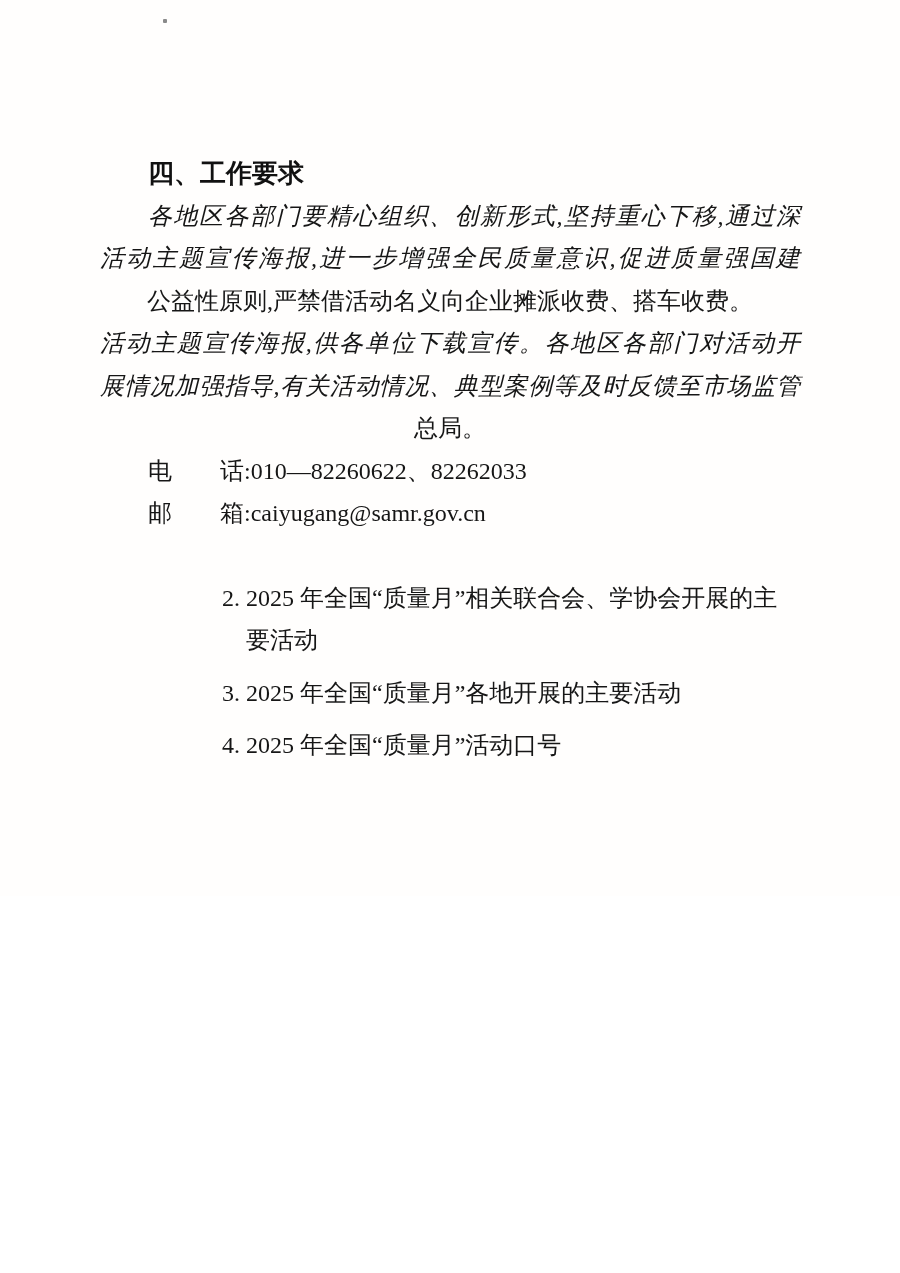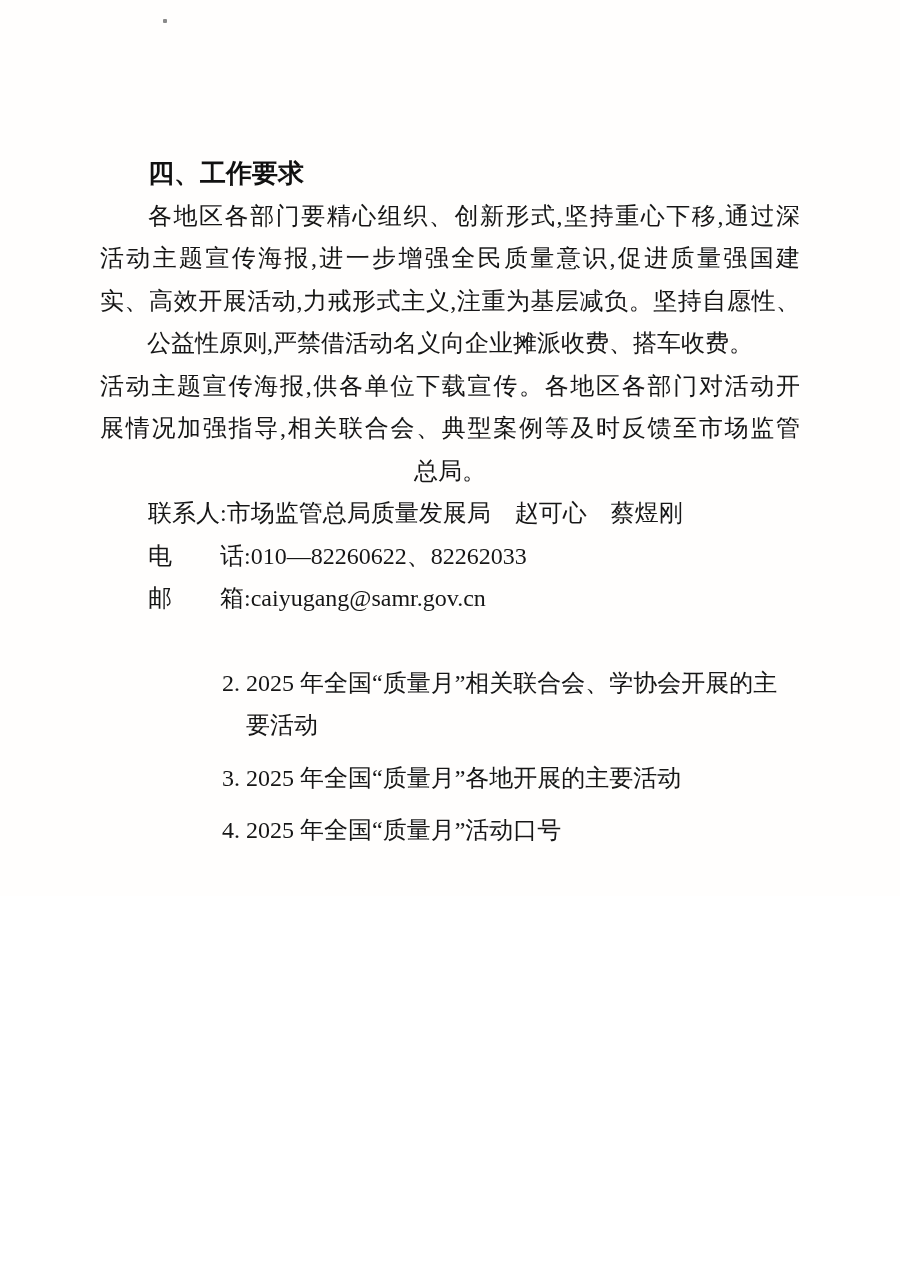--- a/index.html
+++ b/index.html
@@ -15,21 +15,21 @@
   .doc-body{
     position:absolute;left:100px;top:152px;width:700px;
     font-size:24px;line-height:42.5px;
   }
   .line{height:42.5px;white-space:pre-wrap;}
   .line.heading{
     font-family:"Liberation Sans","DejaVu Sans",sans-serif;
     font-weight:bold;font-size:26px;padding-left:48px;color:#111;
   }
   .line.indent{text-indent:48px;}
-  .line.justify{text-align:justify;text-align-last:justify;}
+  .line.justify{text-align:justify;text-align-last:justify;font-style:italic;}
   .line.plain{text-align:center;}
   .line.spacer{height:32px;}
   .line.att-num{padding-left:122px;margin-top:10px;}
   .line.att-cont{padding-left:146px;}
 
   .seal{position:absolute;z-index:1;opacity:.95;}
   .seal.left{left:160px;top:944px;transform:rotate(-6deg);}
   .seal.right{left:532px;top:950px;transform:rotate(-4deg);}
   .seal svg text{font-family:"Liberation Serif","DejaVu Serif",serif;font-weight:bold;}
 
@@ -49,26 +49,24 @@
 <body>
 
 <div class="page">
 
   <div class="speck"></div>
 
   <div class="doc-body">
       <div class="line heading">四、工作要求</div>
       <div class="line indent justify">各地区各部门要精心组织、创新形式,坚持重心下移,通过深</div>
       <div class="line justify">活动主题宣传海报,进一步增强全民质量意识,促进质量强国建</div>
-      <div class="line justify">实、高效开展活动,力戒形式主义,注重为基层减负。坚持自愿性、</div>
       <div class="line plain">公益性原则,严禁借活动名义向企业摊派收费、搭车收费。</div>
       <div class="line justify">活动主题宣传海报,供各单位下载宣传。各地区各部门对活动开</div>
-      <div class="line justify">展情况加强指导,相关联合会、典型案例等及时反馈至市场监管</div>
+      <div class="line justify">展情况加强指导,有关活动情况、典型案例等及时反馈至市场监管</div>
       <div class="line plain">总局。</div>
-      <div class="line indent">联系人:市场监管总局质量发展局　赵可心　蔡煜刚</div>
       <div class="line indent">电　　话:010—82260622、82262033</div>
       <div class="line indent">邮　　箱:caiyugang@samr.gov.cn</div>
       <div class="line spacer"></div>
       <div class="line att-num">2. 2025 年全国“质量月”相关联合会、学协会开展的主</div>
       <div class="line att-cont">要活动</div>
       <div class="line att-num">3. 2025 年全国“质量月”各地开展的主要活动</div>
       <div class="line att-num">4. 2025 年全国“质量月”活动口号</div>
     </div>
 
   <div class="seal left">

